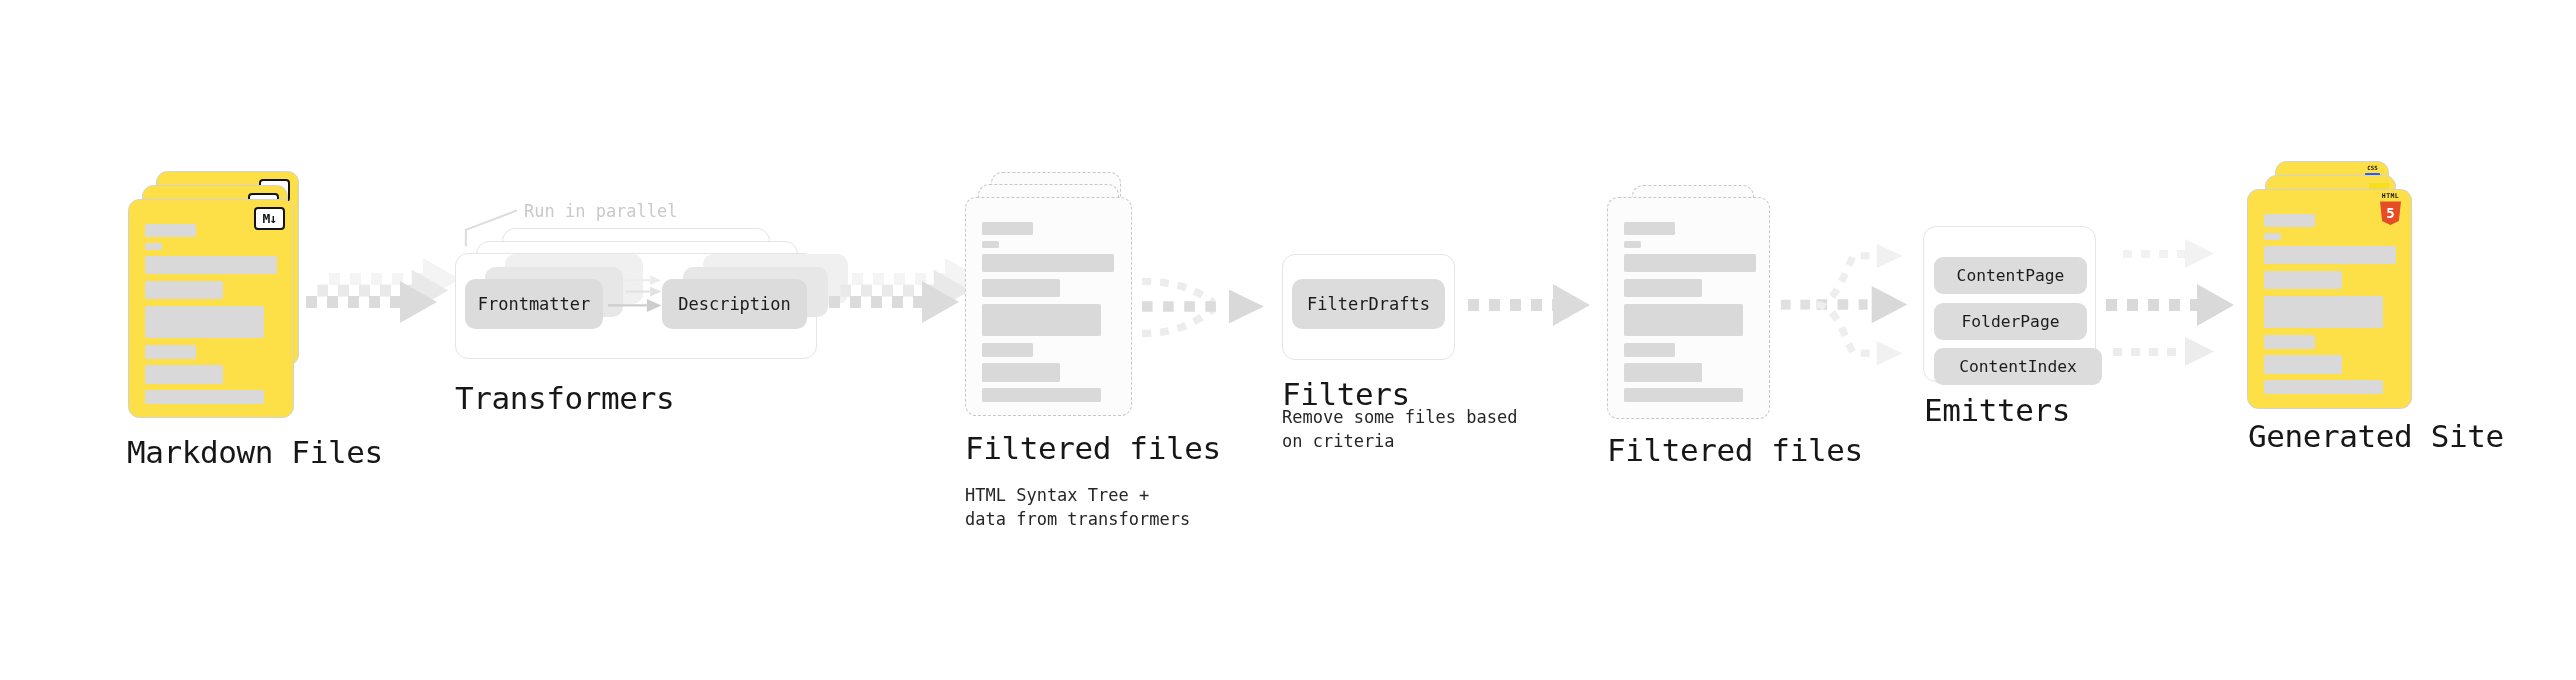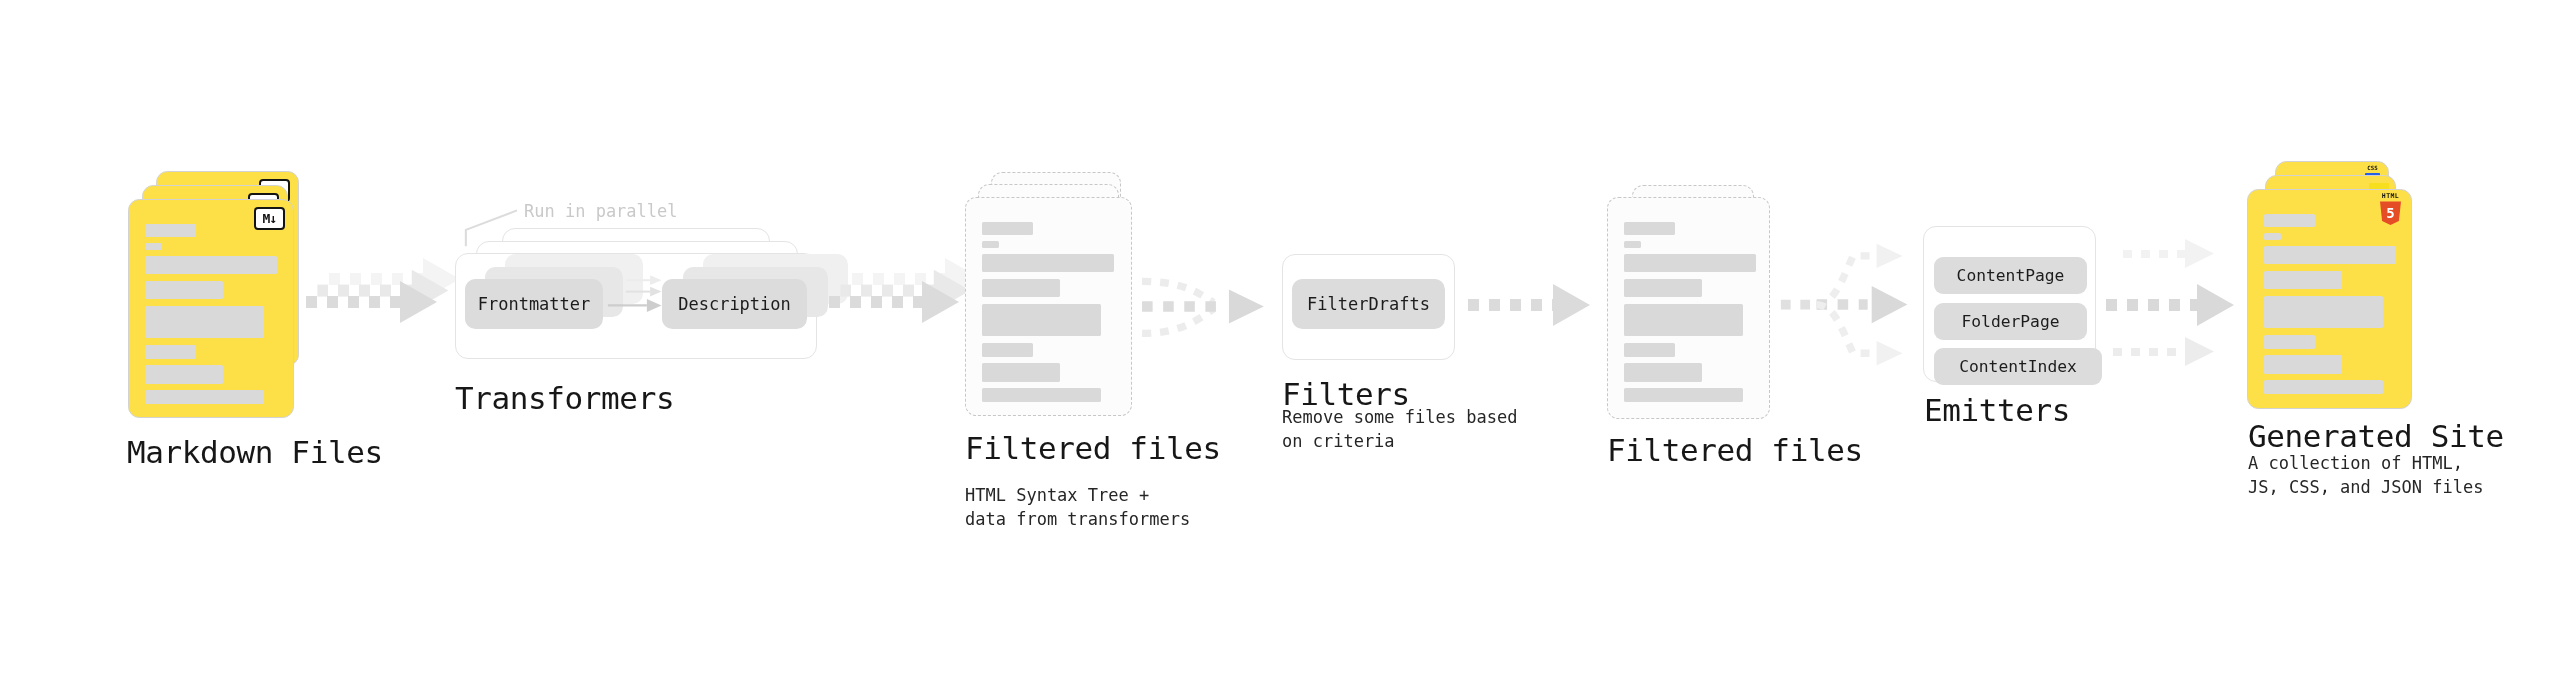--- a/index.html
+++ b/index.html
@@ -254,17 +254,15 @@
           <i class="bar b3"></i>
           <i class="bar b4"></i>
           <i class="bar b5"></i>
           <i class="bar b6"></i>
           <i class="bar b7"></i>
           <i class="bar b8"></i>
       </div>
     </div>
   </div>
   <div class="title" style="left:2248px;top:418px;">Generated Site</div>
-  <div class="desc" style="left:2248px;top:452px;">A collection of HTML,
-JS, CSS, and JSON files</div>
 
 </div>
 
 
 </body></html>

